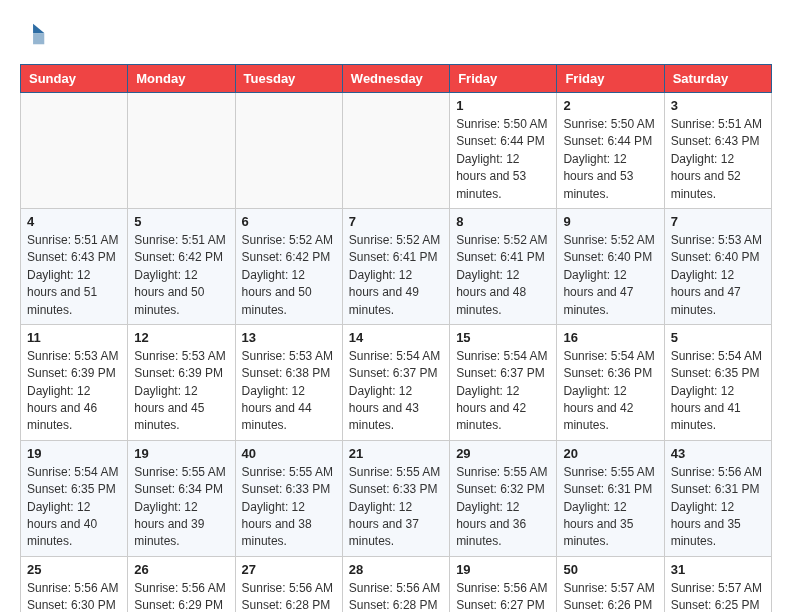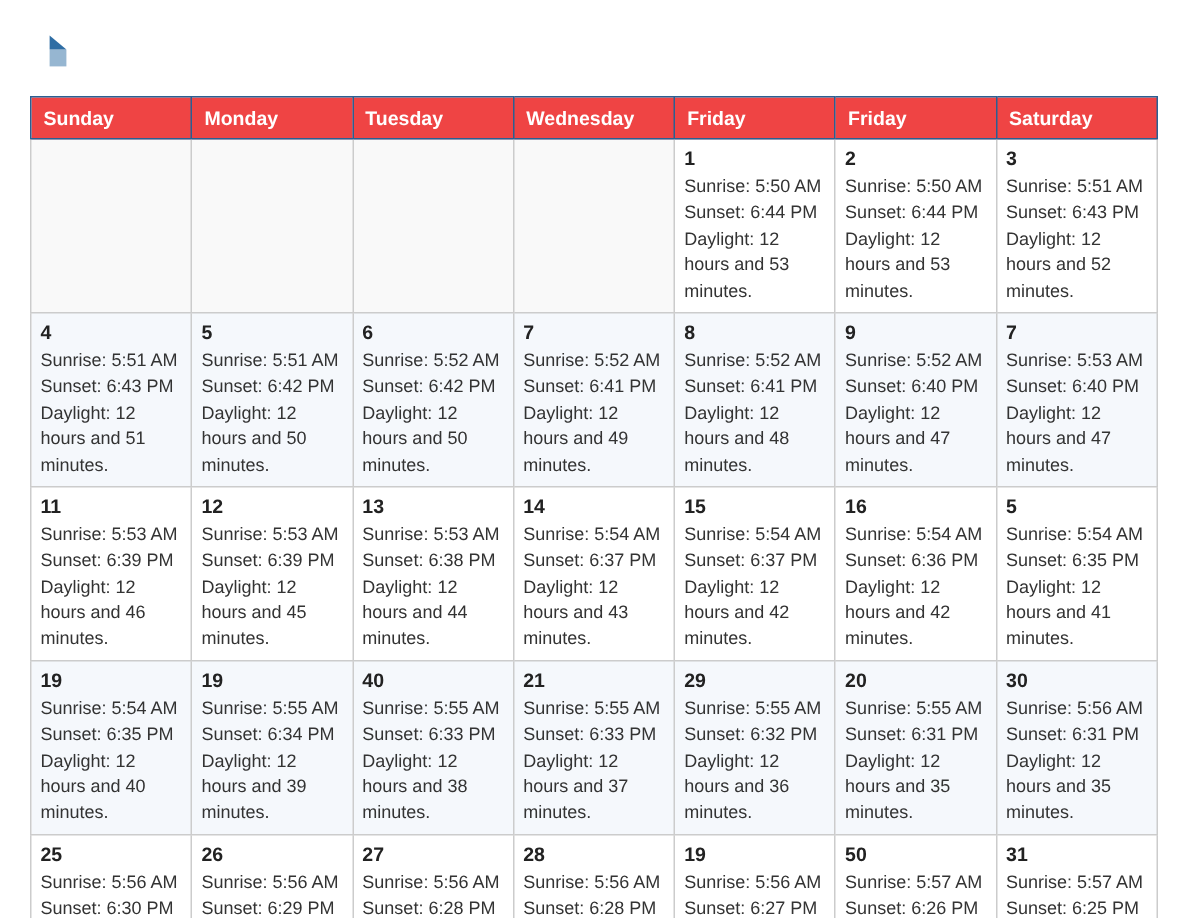--- a/index.html
+++ b/index.html
@@ -227,21 +227,21 @@
         </td>
         <td>
           <div class="day-number">29</div>
           <div class="day-info">Sunrise: 5:55 AM<br>Sunset: 6:32 PM<br>Daylight: 12 hours and 36 minutes.</div>
         </td>
         <td>
           <div class="day-number">20</div>
           <div class="day-info">Sunrise: 5:55 AM<br>Sunset: 6:31 PM<br>Daylight: 12 hours and 35 minutes.</div>
         </td>
         <td>
-          <div class="day-number">30</div>
+          <div class="day-number">43</div>
           <div class="day-info">Sunrise: 5:56 AM<br>Sunset: 6:31 PM<br>Daylight: 12 hours and 35 minutes.</div>
         </td>
       </tr>
       <tr>
         <td>
           <div class="day-number">25</div>
           <div class="day-info">Sunrise: 5:56 AM<br>Sunset: 6:30 PM<br>Daylight: 12 hours and 34 minutes.</div>
         </td>
         <td>
           <div class="day-number">26</div>

